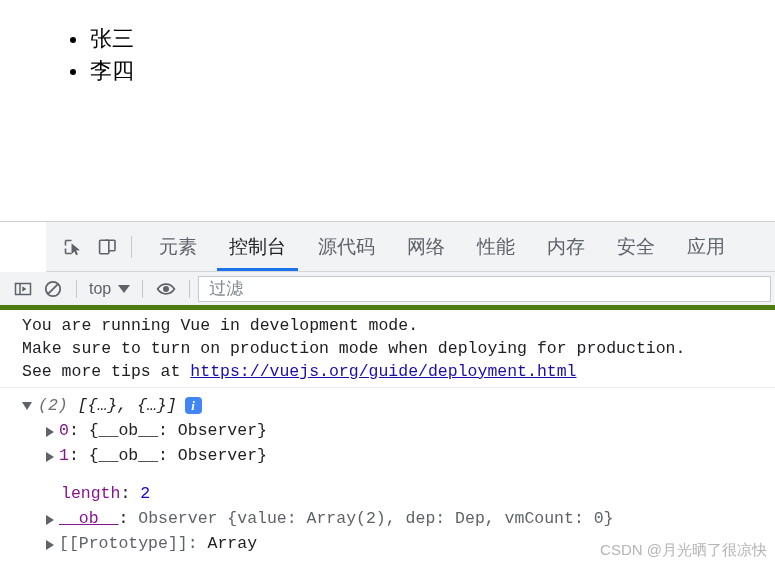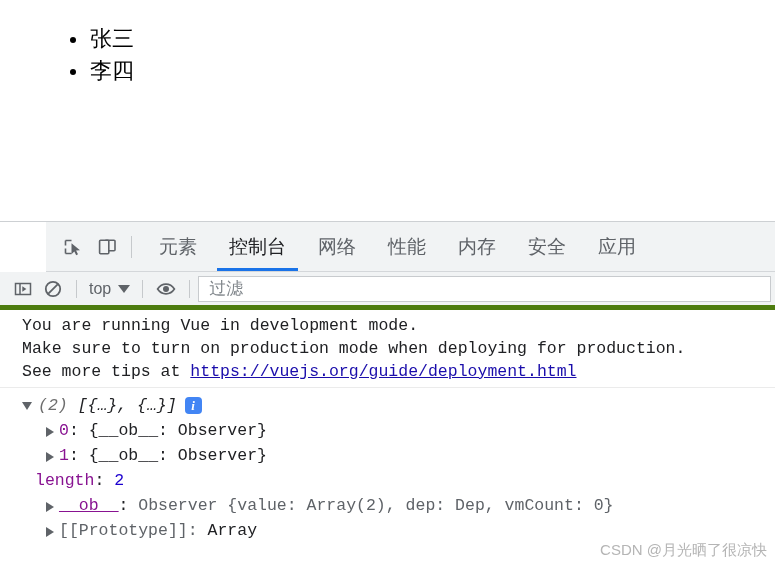--- a/index.html
+++ b/index.html
@@ -222,21 +222,21 @@
     padding: 5px 0 2px 0;
   }
   .obj-row {
     display: flex;
     align-items: flex-start;
     line-height: 25px;
     white-space: pre;
   }
   .obj-row.lvl0 { padding-left: 22px; }
   .obj-row.lvl1 { padding-left: 43px; }
-  .obj-row.lvl1-noarrow { padding-left: 35px; }
+  .obj-row.lvl1-noarrow { padding-left: 61px; margin-top: 13px; }
 
   .tri {
     flex: none;
     width: 16px;
     display: inline-block;
     position: relative;
     top: 9px;
   }
   .tri i {
     display: block;
@@ -324,20 +324,23 @@
         <div class="vsep"></div>
       </div>
       <div class="dt-tabs">
         <div class="dt-tab">
             <span>元素</span>
           </div>
         <div class="dt-tab active">
             <span>控制台</span>
           </div>
         <div class="dt-tab">
+            <span>源代码</span>
+          </div>
+        <div class="dt-tab">
             <span>网络</span>
           </div>
         <div class="dt-tab">
             <span>性能</span>
           </div>
         <div class="dt-tab">
             <span>内存</span>
           </div>
         <div class="dt-tab">
             <span>安全</span>

